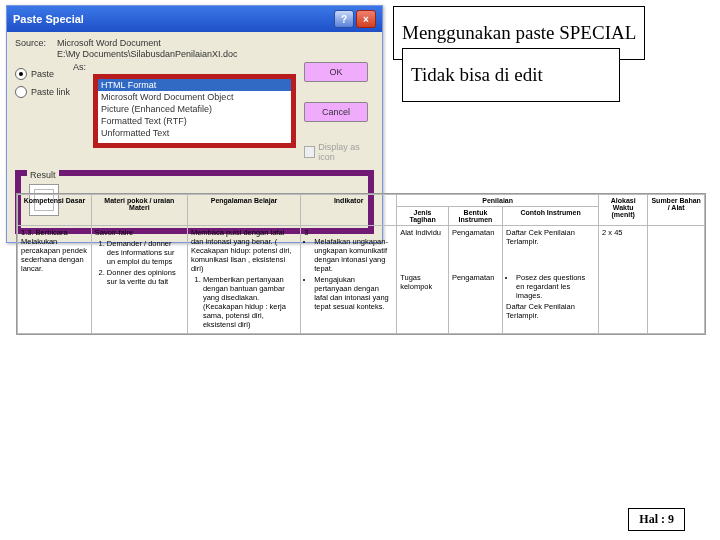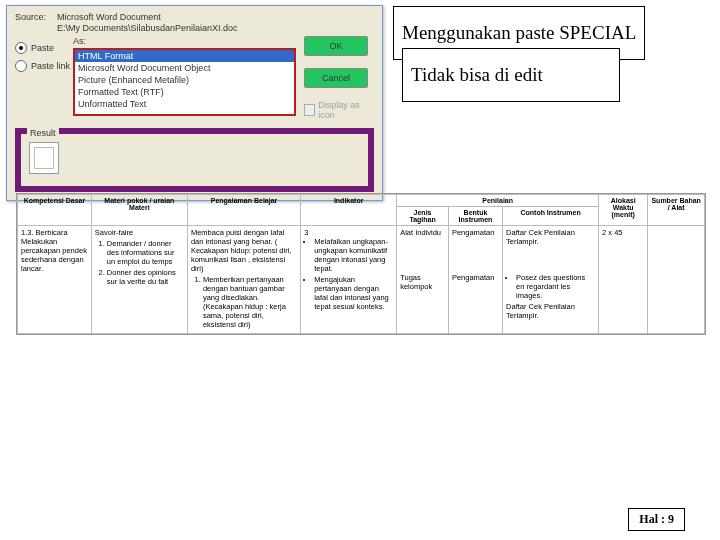--- a/index.html
+++ b/index.html
@@ -12,25 +12,25 @@
 .src-row { display:flex; margin-bottom:2px; }
 .src-lbl { width:42px; }
 .src-val { flex:1; line-height:11px; }
 .mainrow { display:flex; }
 .leftcol { width:58px; padding-top:6px; }
 .radio { display:flex; align-items:center; margin-bottom:6px; }
 .radio .dot { width:10px; height:10px; border:1px solid #666; border-radius:50%; margin-right:4px; display:flex; align-items:center; justify-content:center; background:#fff; }
 .radio.sel .dot::after { content:""; width:4px; height:4px; background:#000; border-radius:50%; }
 .midcol { flex:1; }
 .aslbl { font-size:9px; margin-bottom:2px; }
-.listbox { border:2px solid #b91c1c; background:#fff; height:64px; overflow:hidden; font-size:9px; }
+.listbox { border:5px solid #b91c1c; background:#fff; height:64px; overflow:hidden; font-size:9px;margin-left:20px; }
 .listbox .item { padding:1px 3px; }
 .listbox .item.sel { background:#316ac5; color:#fff; }
 .rightcol { width:70px; padding-left:8px; }
-.btn { width:62px; height:18px; background:#22c55e; border:1px solid #888; border-radius:2px; font-size:9px; margin-bottom:12px; display:flex; align-items:center; justify-content:center; }
+.btn { width:62px; height:18px; background:#f0abfc; border:1px solid #888; border-radius:2px; font-size:9px; margin-bottom:20px; display:flex; align-items:center; justify-content:center; }
 .chk { display:flex; align-items:center; margin-top:8px; color:#a0a0a0; }
 .chk .box { width:10px; height:10px; border:1px solid #aaa; background:#eee; margin-right:3px; }
 .resultgrp { border:6px solid #701a75; margin-top:8px; padding:8px 8px 12px 8px; position:relative; display:flex; }
 .resultgrp .grp-lbl { position:absolute; top:-6px; left:6px; background:#ece9d8; padding:0 3px; font-size:9px; }
 .resicon { width:28px; height:30px; border:1px solid #999; background:#fff; margin-right:8px; position:relative; }
 .resicon::after { content:""; position:absolute; left:4px; top:4px; right:4px; bottom:4px; border:1px solid #bbb; }
 .restext { font-size:9px; line-height:12px; flex:1; }
 .annot { position:absolute; border:1.5px solid #000; background:#fff; font-family:'Times New Roman',serif; padding:15px 8px; }
 .annot1 { left:393px; top:6px; font-size:19px; }
 .annot2 { left:402px; top:48px; font-size:19px; width:200px; }
@@ -39,20 +39,25 @@
 .ptable th, .ptable td { border:1px solid #bbb; padding:2px 3px; vertical-align:top; text-align:left; }
 .ptable th { font-weight:bold; text-align:center; font-size:7px; }
 .ptable ul { margin:0; padding-left:10px; }
 .ptable li { margin-bottom:2px; }
 .pgnum { position:absolute; right:35px; top:508px; border:1.5px solid #000; padding:3px 10px; font-family:'Times New Roman',serif; font-size:12px; font-weight:bold; }
 </style>
 </head>
 <body>
 
 <div class="dialog">
+  <div class="titlebar">
+    <span class="title">Paste Special</span>
+    <div class="tb-btn">?</div>
+    <div class="tb-btn close">×</div>
+  </div>
   <div class="dlgbody">
     <div class="src-row">
       <div class="src-lbl">Source:</div>
       <div class="src-val">
         <span>Microsoft Word Document</span><br>
         <span>E:\My Documents\SilabusdanPenilaianXI.doc</span>
       </div>
     </div>
     <div class="mainrow">
       <div class="leftcol">

